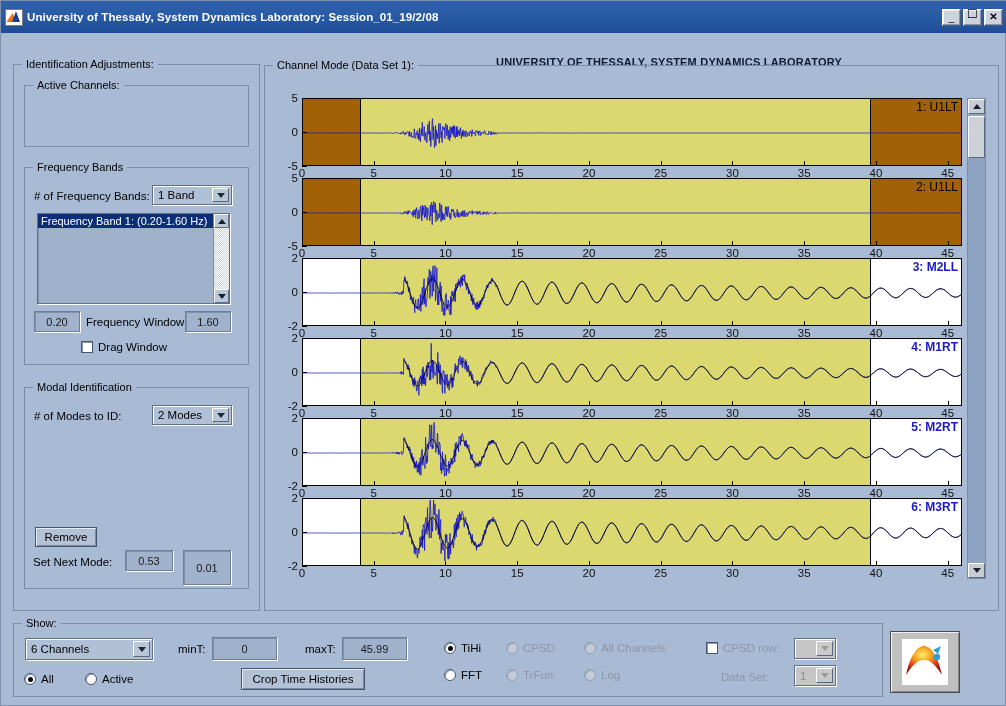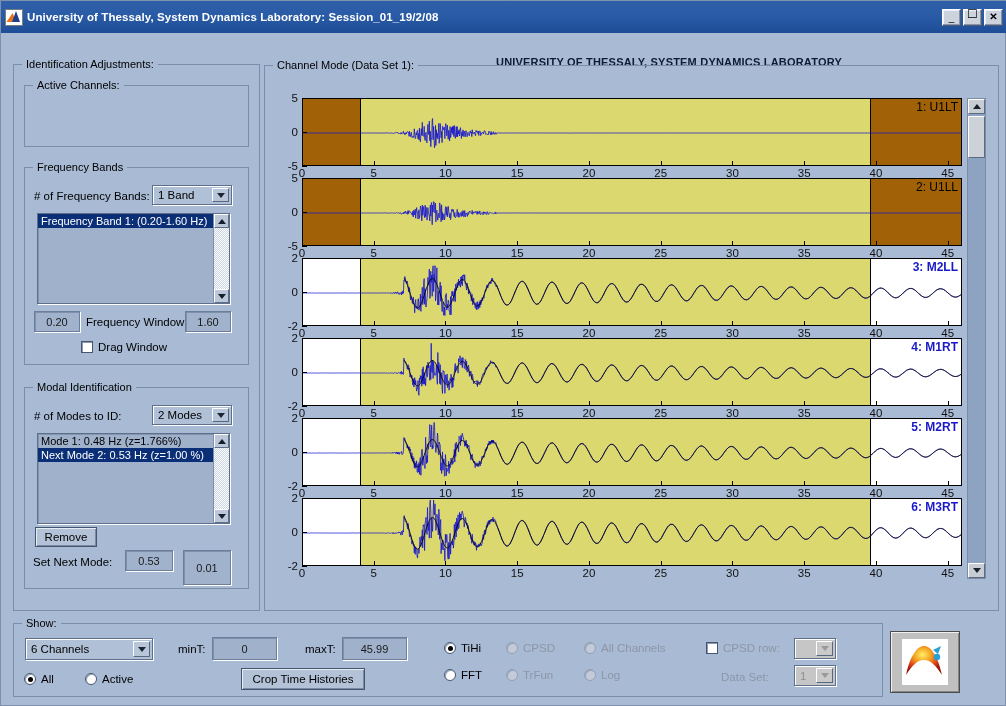--- a/index.html
+++ b/index.html
@@ -208,28 +208,20 @@
 
   <div class="grp" style="left:23px;top:386px;width:223px;height:200px;">
     <span class="lg">Modal Identification</span>
   </div>
   <div class="lbl" style="left:33px;top:409px;"># of Modes to ID:</div>
   <div class="popup" style="position:absolute;left:151px;top:404px;width:80px;height:20px;">
     <span>2 Modes</span>
     <span class="arw"></span>
   </div>
 
-  <div class="listbox" style="position:absolute;left:36px;top:432px;width:193px;height:91px;">
-    <div class="row" style="width:176px;">Mode 1: 0.48 Hz (z=1.766%)</div>
-    <div class="row sel" style="width:176px;">Next Mode 2: 0.53 Hz (z=1.00 %)</div>
-    <div class="lbsb">
-      <span class="ab up"></span>
-      <span class="ab dn"></span>
-    </div>
-  </div>
 
   <div class="btn" style="position:absolute;left:34px;top:526px;width:62px;height:20px;">Remove</div>
 
   <div class="lbl" style="left:32px;top:555px;">Set Next Mode:</div>
   <div class="txtbox" style="position:absolute;left:124px;top:549px;width:48px;height:21px;">0.53</div>
   <div class="txtbox" style="position:absolute;left:182px;top:549px;width:48px;height:35px;">0.01</div>
 
   <div class="grp" style="left:263px;top:64px;width:733px;height:544px;">
     <span class="lg">Channel Mode (Data Set 1):</span>
   </div>

